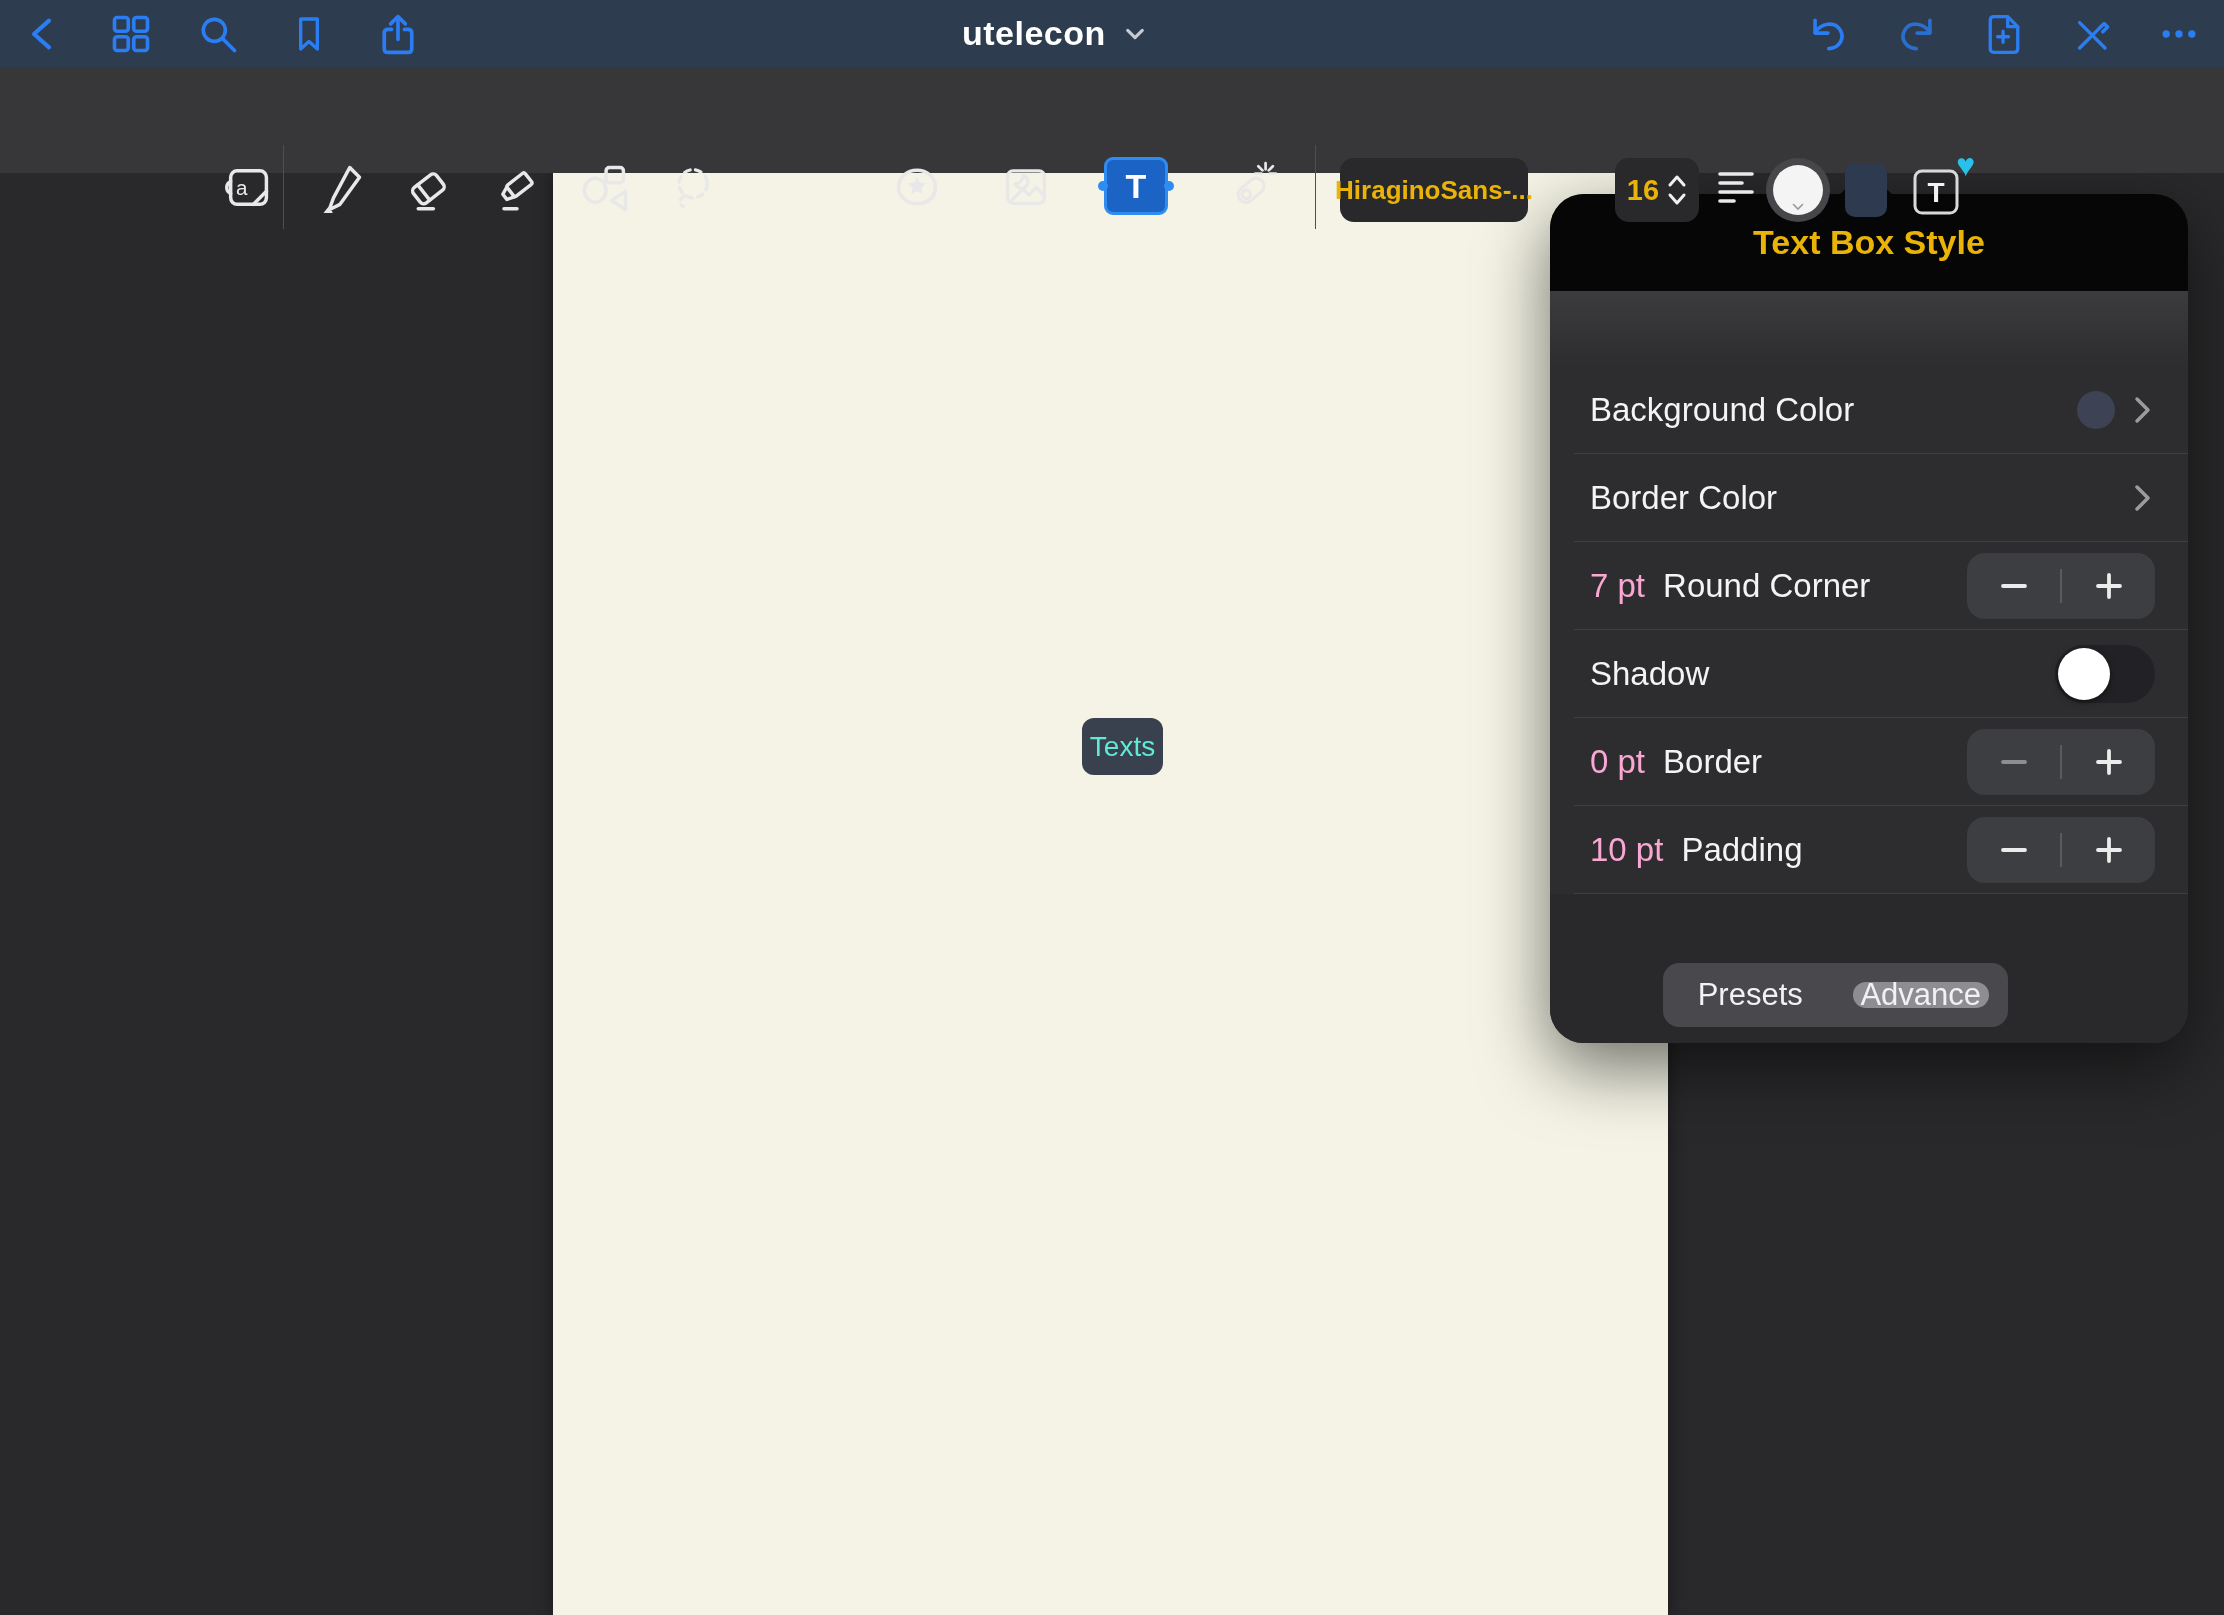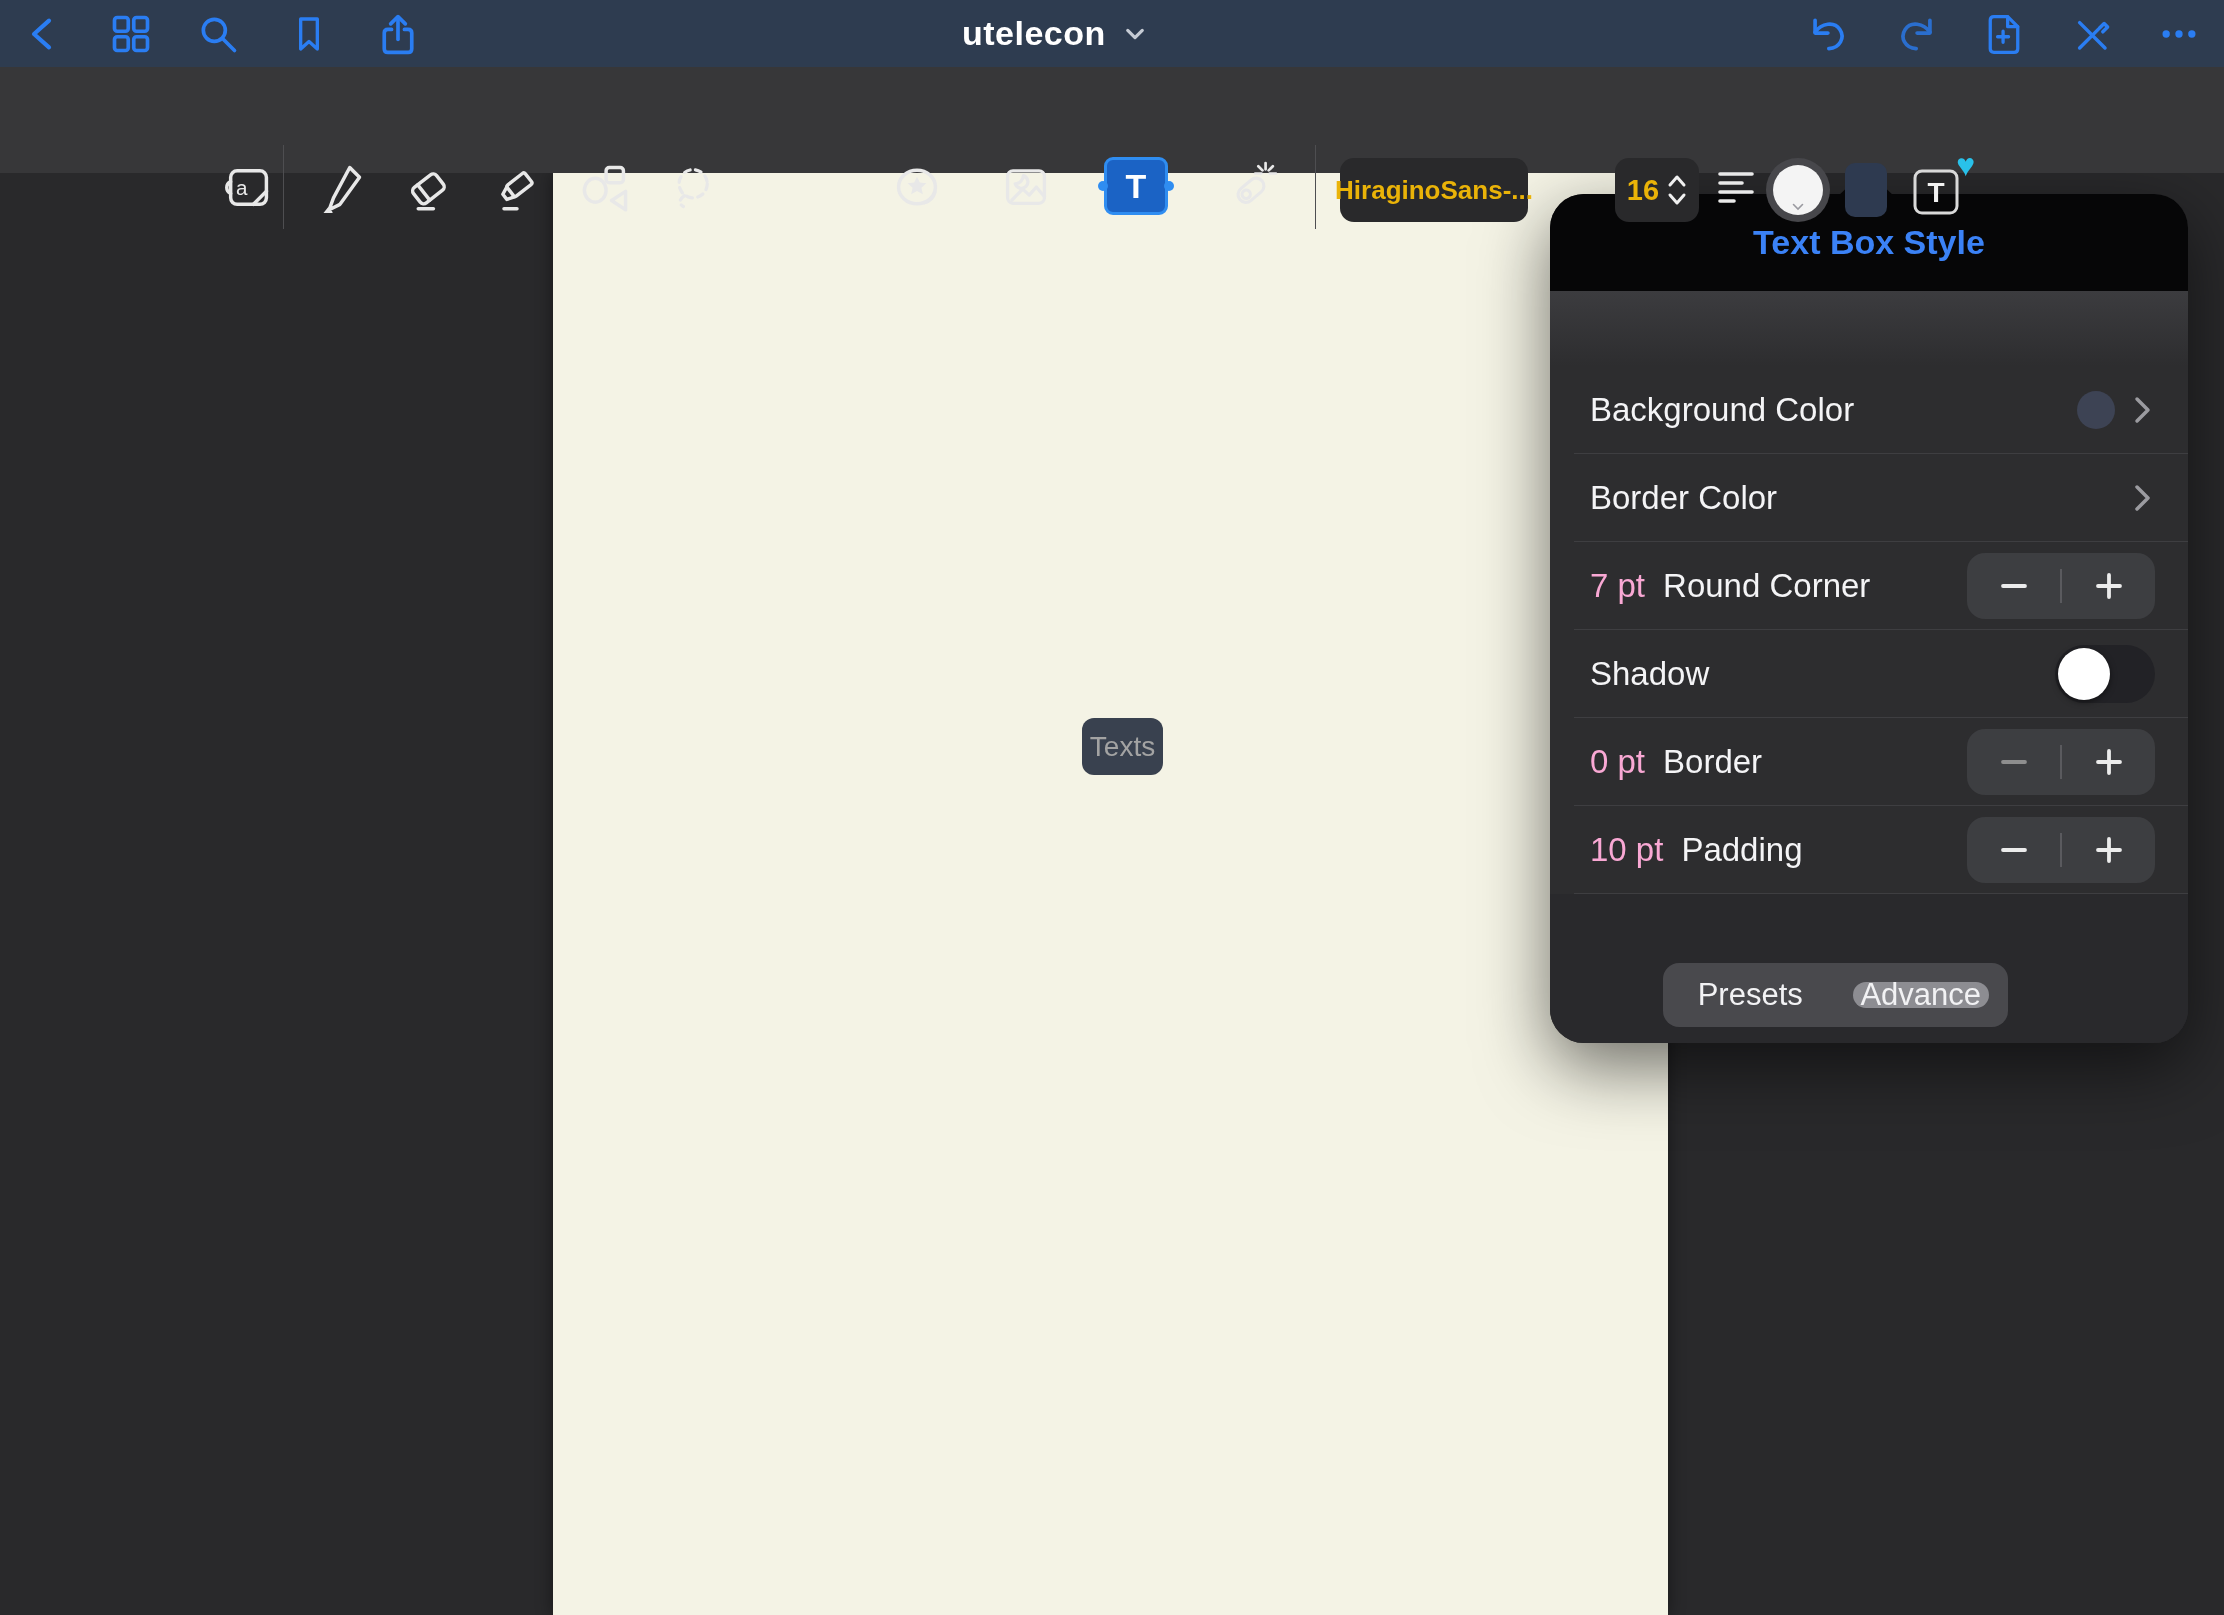--- a/index.html
+++ b/index.html
@@ -46,33 +46,33 @@
   .handle-dot { position:absolute; top:50%; width:10px; height:10px; border-radius:50%;
                 background:#2f8df1; transform:translateY(-50%); }
   .handle-dot.left { left:-9px; } .handle-dot.right { right:-9px; }
   .dim { opacity:.78; }
 
   
   .canvas { position:absolute; left:553px; top:173px; width:1115px; height:1442px;
             background:#f4f3e5; box-shadow:0 0 16px rgba(0,0,0,.45); z-index:1; }
   .canvas-textbox { position:absolute; left:529px; top:545px; width:81px; height:57px;
                     background:#39414f; border-radius:12px; display:flex; align-items:center;
-                    justify-content:center; color:#a3a3a3; font-size:28px; cursor:pointer; }
+                    justify-content:center; color:#5eead4; font-size:28px; cursor:pointer; }
 
   
   .panel-arrow { position:absolute; left:1838px; top:170px; width:0; height:0; z-index:6;
                  border-left:28px solid transparent; border-right:28px solid transparent;
                  border-bottom:26px solid #060607; }
   .panel { position:absolute; left:1550px; top:194px; width:638px; height:849px;
            background:#2d2d2f; border-radius:34px; z-index:5;
            box-shadow:0 24px 70px rgba(0,0,0,.55); }
   .panel-header { position:absolute; left:0; top:0; width:100%; height:97px;
                   background:#060607; border-radius:34px 34px 0 0;
                   display:flex; align-items:center; justify-content:center; }
-  .panel-title { color:#3b82f6; font-size:34px; font-weight:700; }
+  .panel-title { color:#eab308; font-size:34px; font-weight:700; }
   .panel-gradient { position:absolute; left:0; top:97px; width:100%; height:75px;
                     background:linear-gradient(#3c3c3f,#2d2d2f); }
   .rows { position:absolute; left:0; top:172px; width:100%; }
   .p-row { position:relative; height:88px; display:flex; align-items:center;
            padding-left:40px; cursor:pointer; }
   .p-row::after { content:""; position:absolute; left:24px; right:0; bottom:0;
                   height:1px; background:#3e3e41; }
   .row-label { color:#f4f4f6; font-size:33px; }
   .row-value { color:#f9a8d4; font-size:33px; margin-right:18px; }
   .chev-right { position:absolute; right:36px; top:50%; transform:translateY(-50%);

